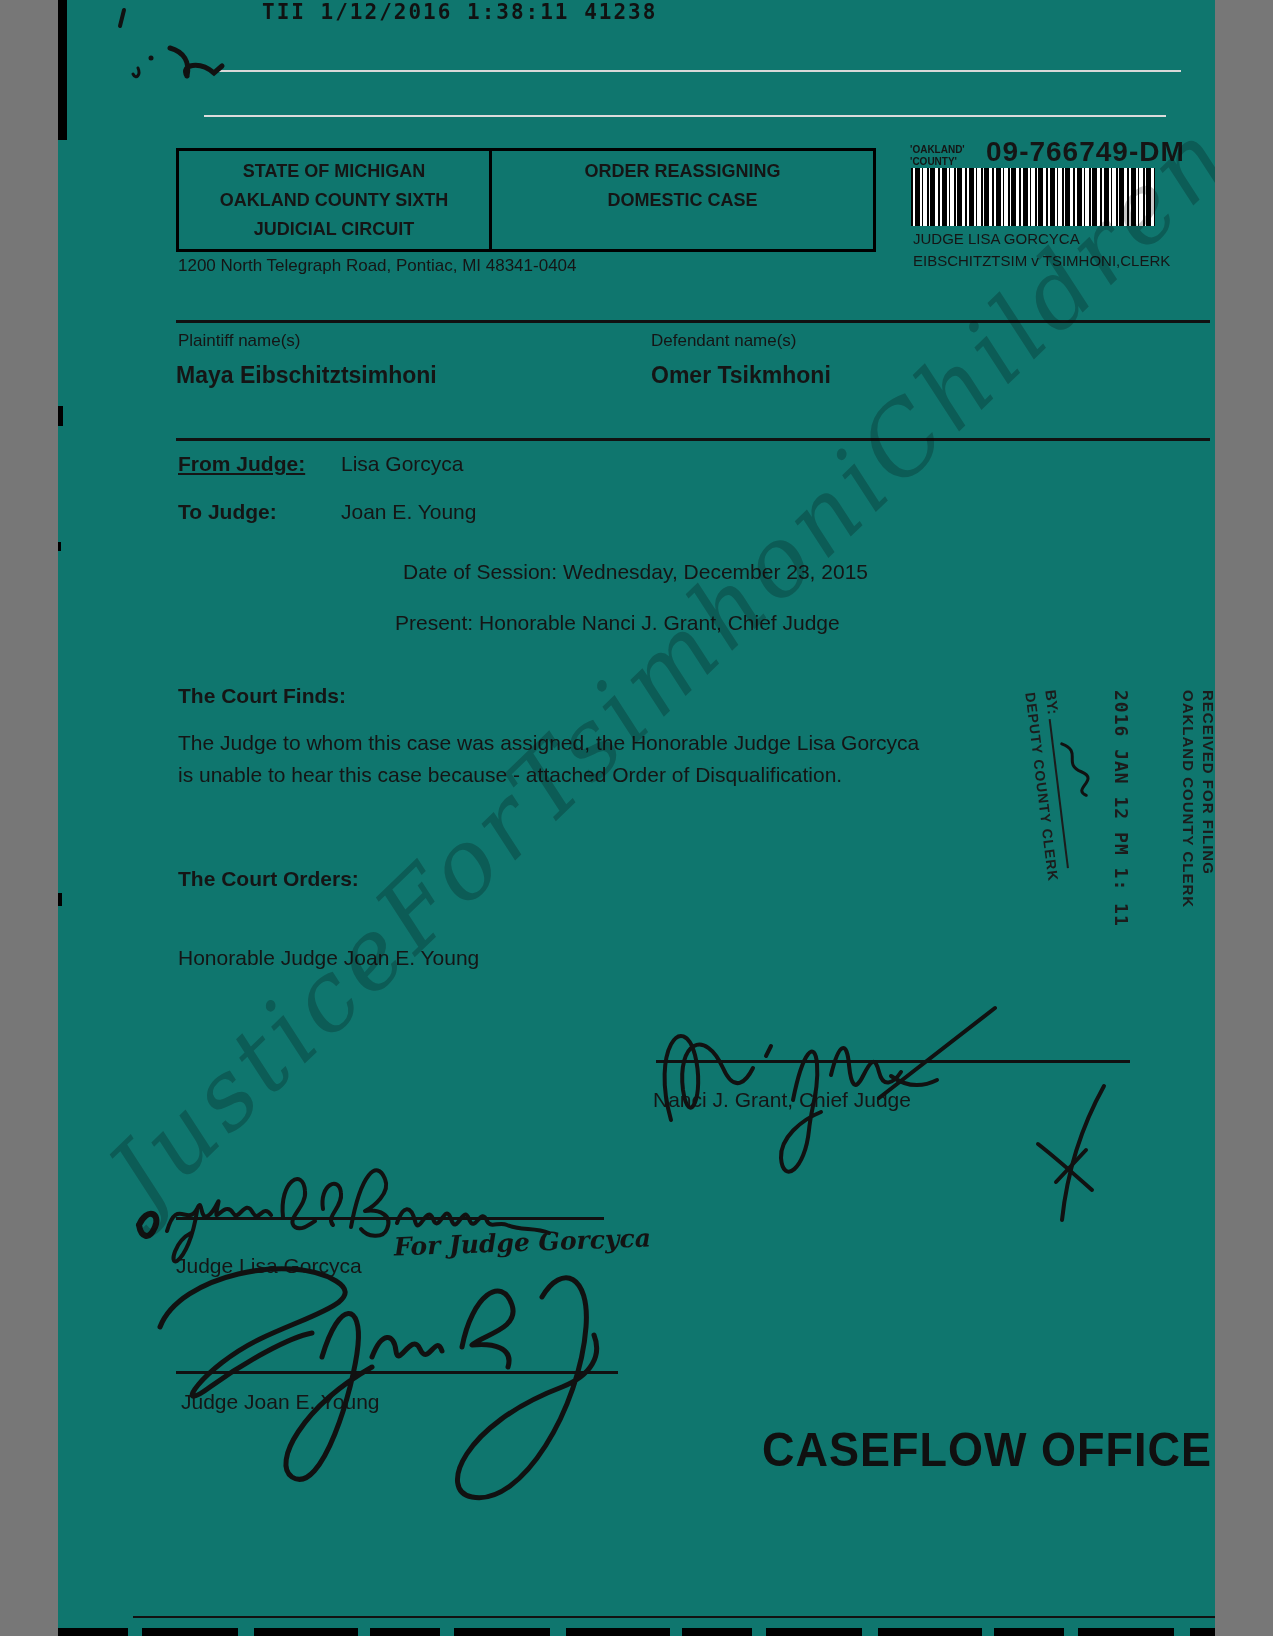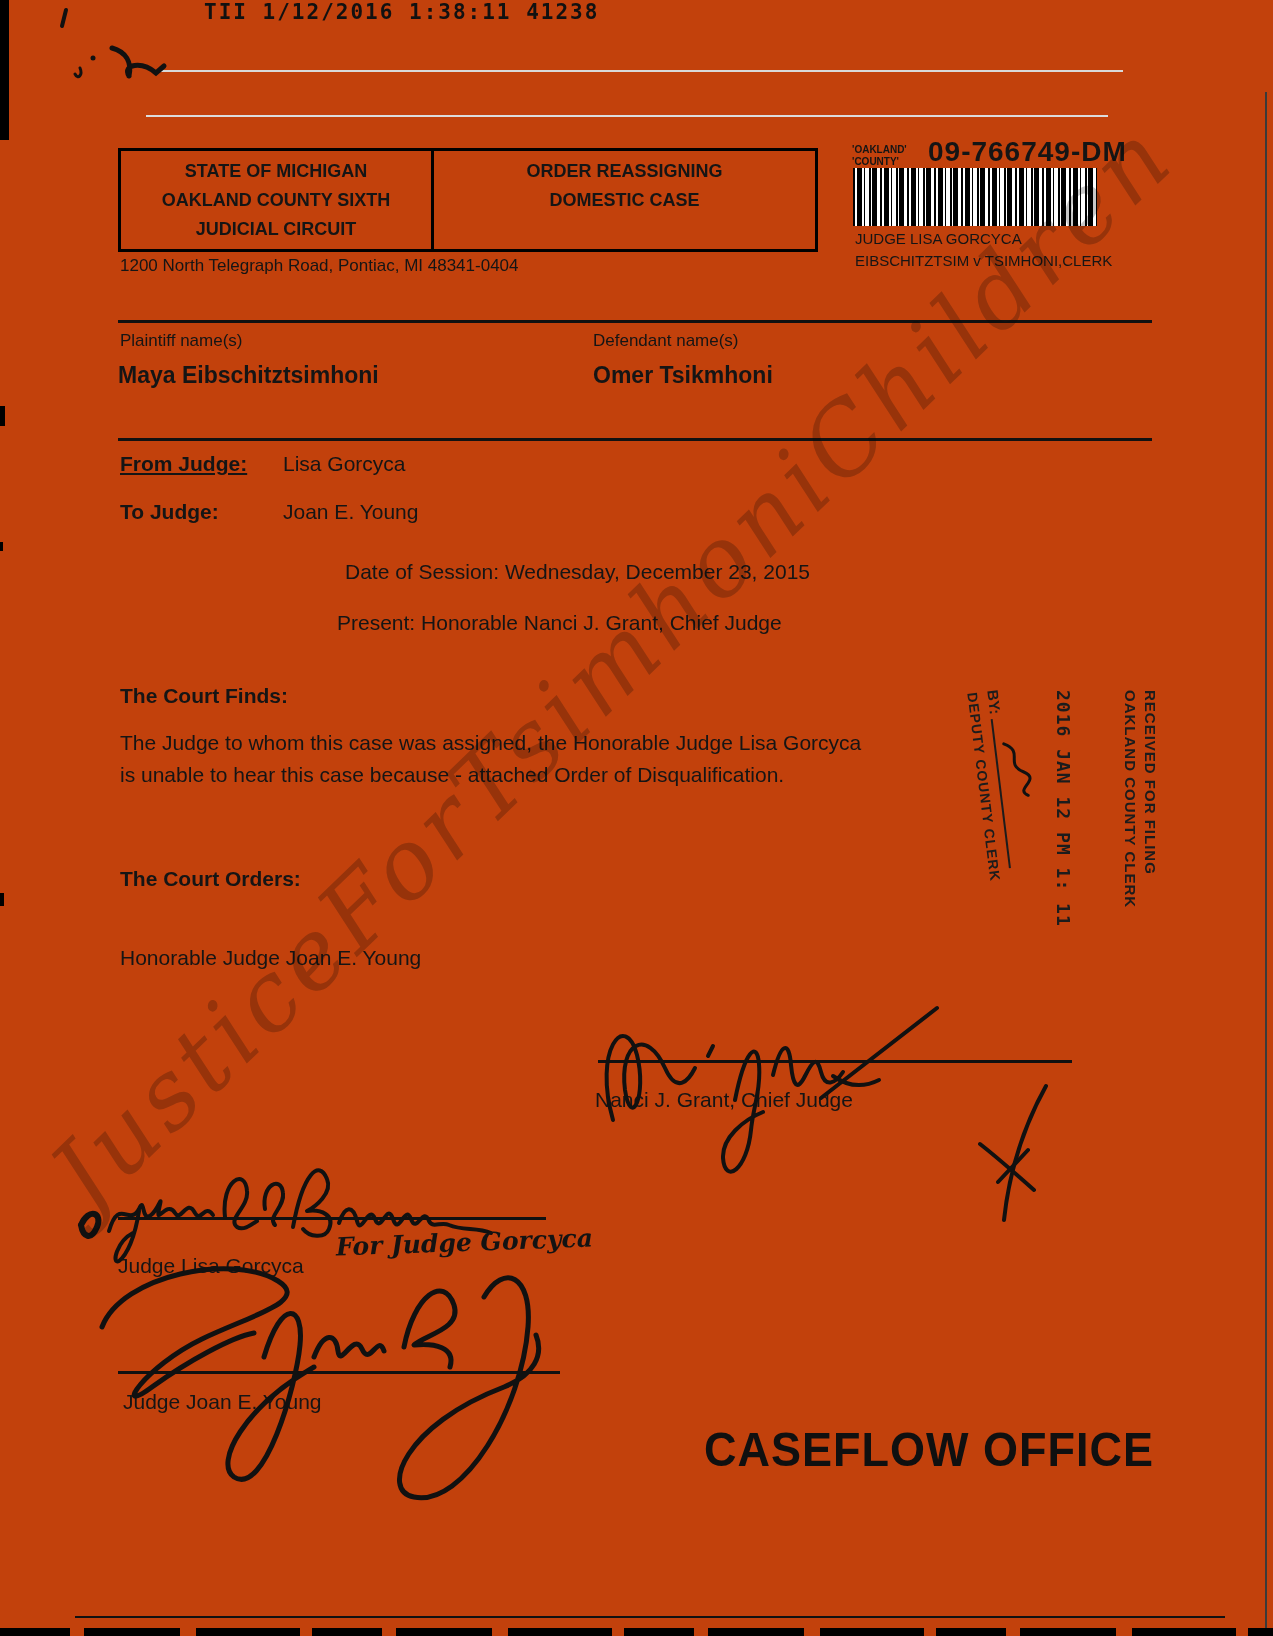--- a/index.html
+++ b/index.html
@@ -1,18 +1,18 @@
 <!DOCTYPE html>
 <html><head>
 <meta charset="utf-8">
 <style>
   html,body{margin:0;padding:0;background:#777;}
   #page{
-    position:relative;width:1273px;height:1636px;margin:0 auto;
-    background:#c2410c;overflow:hidden;
+    position:relative;width:1157px;height:1636px;margin:0 auto;
+    background:#0f766e;overflow:hidden;
     font-family:"Liberation Sans",sans-serif;color:#151515;
   }
   .abs{position:absolute;}
   
   .fax{
     left:204px;top:0px;font-family:"DejaVu Sans Mono",monospace;
     font-weight:bold;font-size:21px;letter-spacing:2px;color:#111;
   }
   
   .edge-left{left:0;top:0;width:9px;height:140px;background:#000;}

